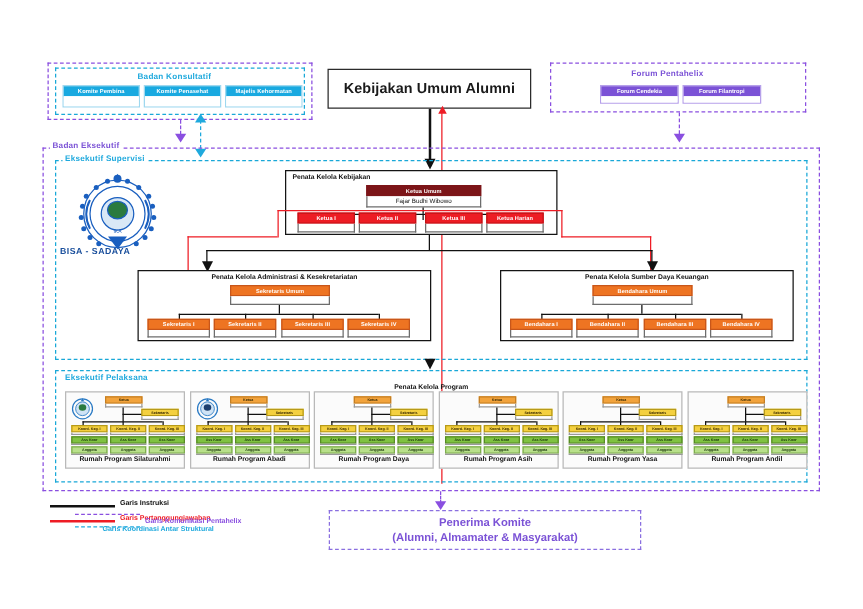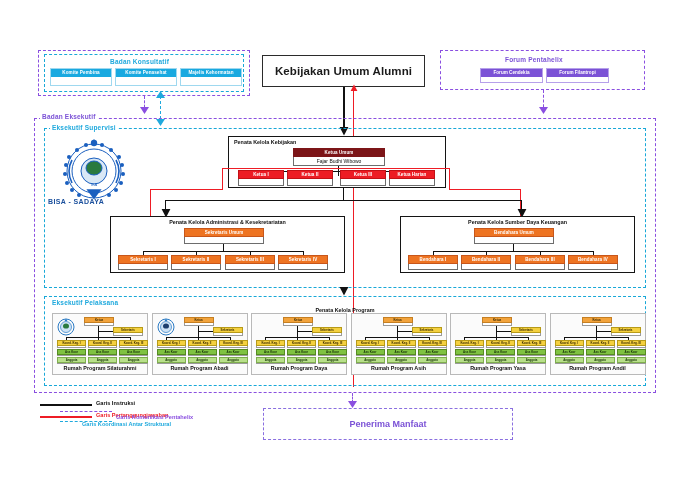--- a/index.html
+++ b/index.html
@@ -703,20 +703,21 @@
   <div class="lg-line" style="left:40px;top:416px;width:52px;height:1.6px;background:#ee1c25;"></div>
   <div class="lg-txt" style="left:96px;top:412px;color:#ee1c25;">Garis Pertanggungjawaban</div>
 
   <div class="lg-line" style="left:60px;top:411px;width:52px;border-top:1.4px dashed #8a4fe0;"></div>
   <div class="lg-txt" style="left:116px;top:414px;color:#8a4fe0;">Garis Komunikasi Pentahelix</div>
 
   <div class="lg-line" style="left:60px;top:421px;width:52px;border-top:1.4px dashed #1fa9dd;"></div>
   <div class="lg-txt" style="left:82px;top:421px;color:#1fa9dd;">Garis Koordinasi Antar Struktural</div>
 
   <div class="abs benefit" style="left:263px;top:408px;width:250px;height:32px;">
-    <div>Penerima Manfaat</div>
+    <div>Penerima Komite</div>
+    <div>(Alumni, Almamater &amp; Masyarakat)</div>
   </div>
   <div class="dash-p-v" style="left:352px;top:393px;height:10px;"></div>
   <svg class="abs" style="left:347px;top:400px;width:11px;height:9px;">
     <polygon points="5.5,8 1,1 10,1" fill="#8a4fe0"></polygon>
     </svg>
 
 </div>
 
 </body></html>

